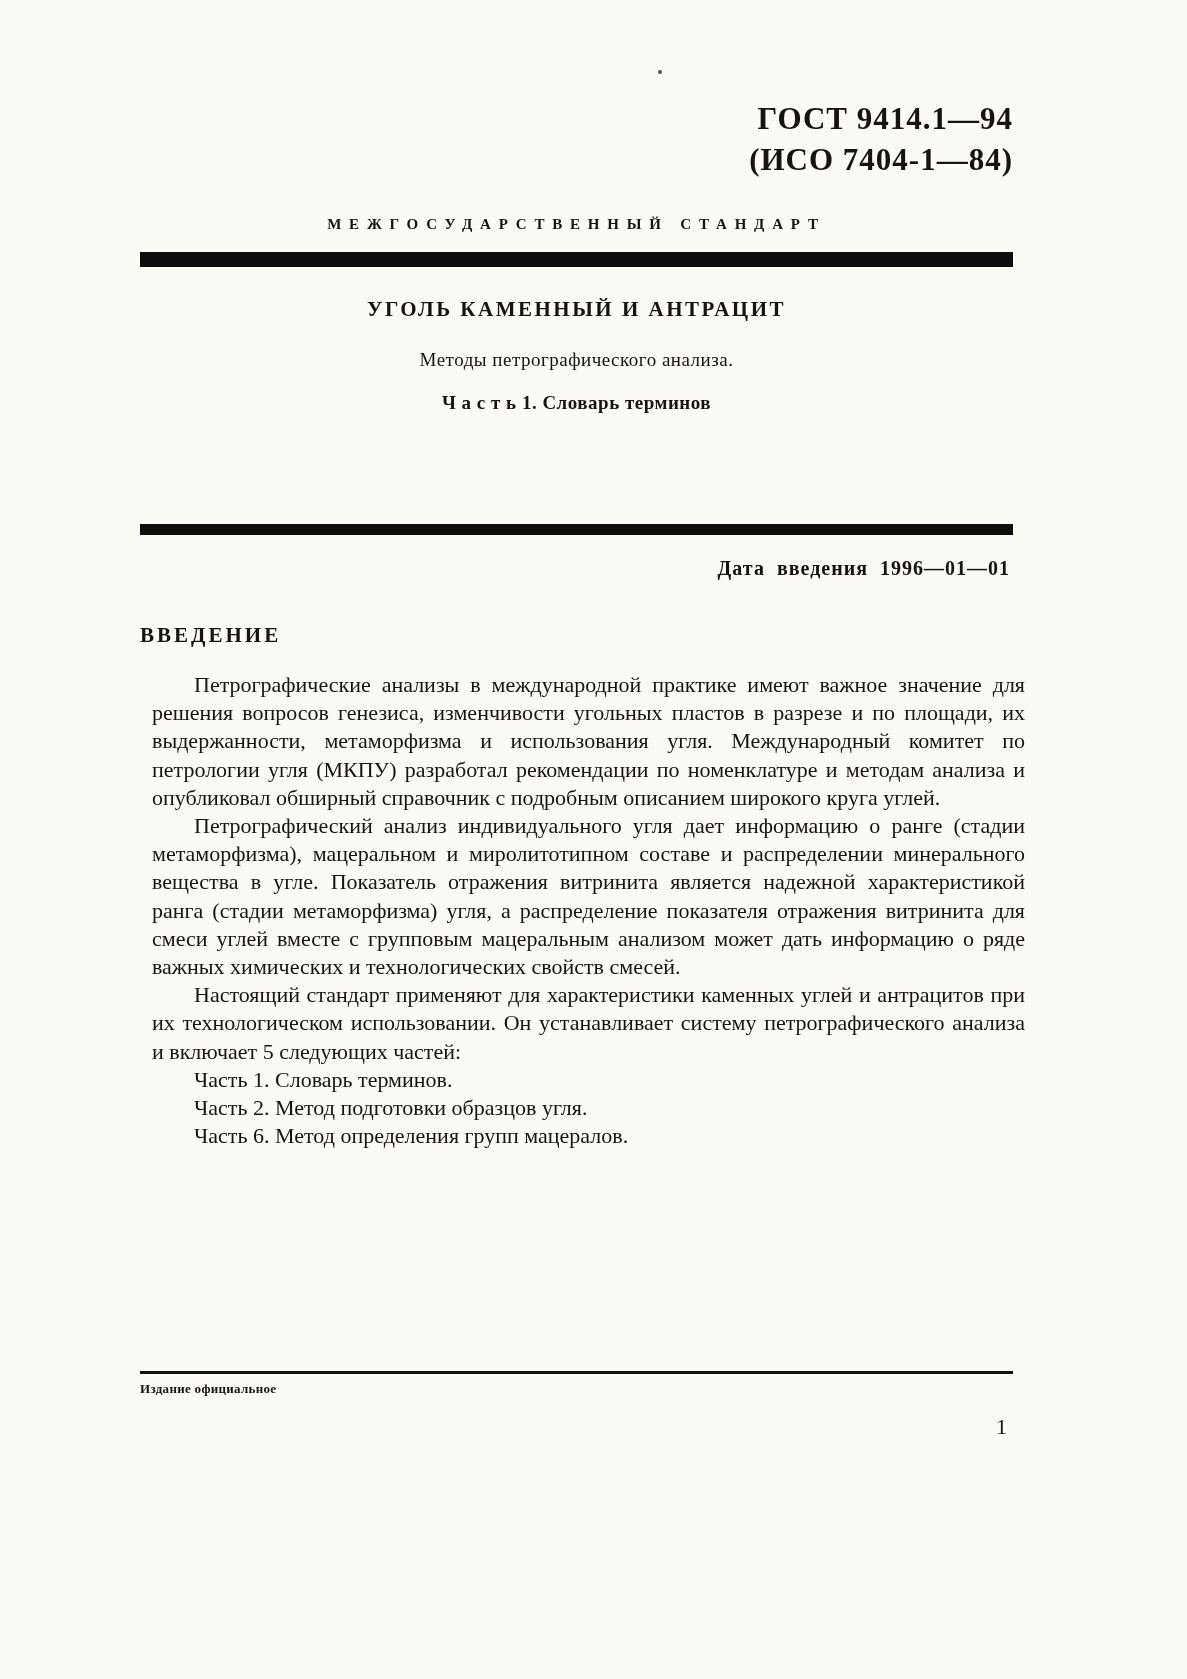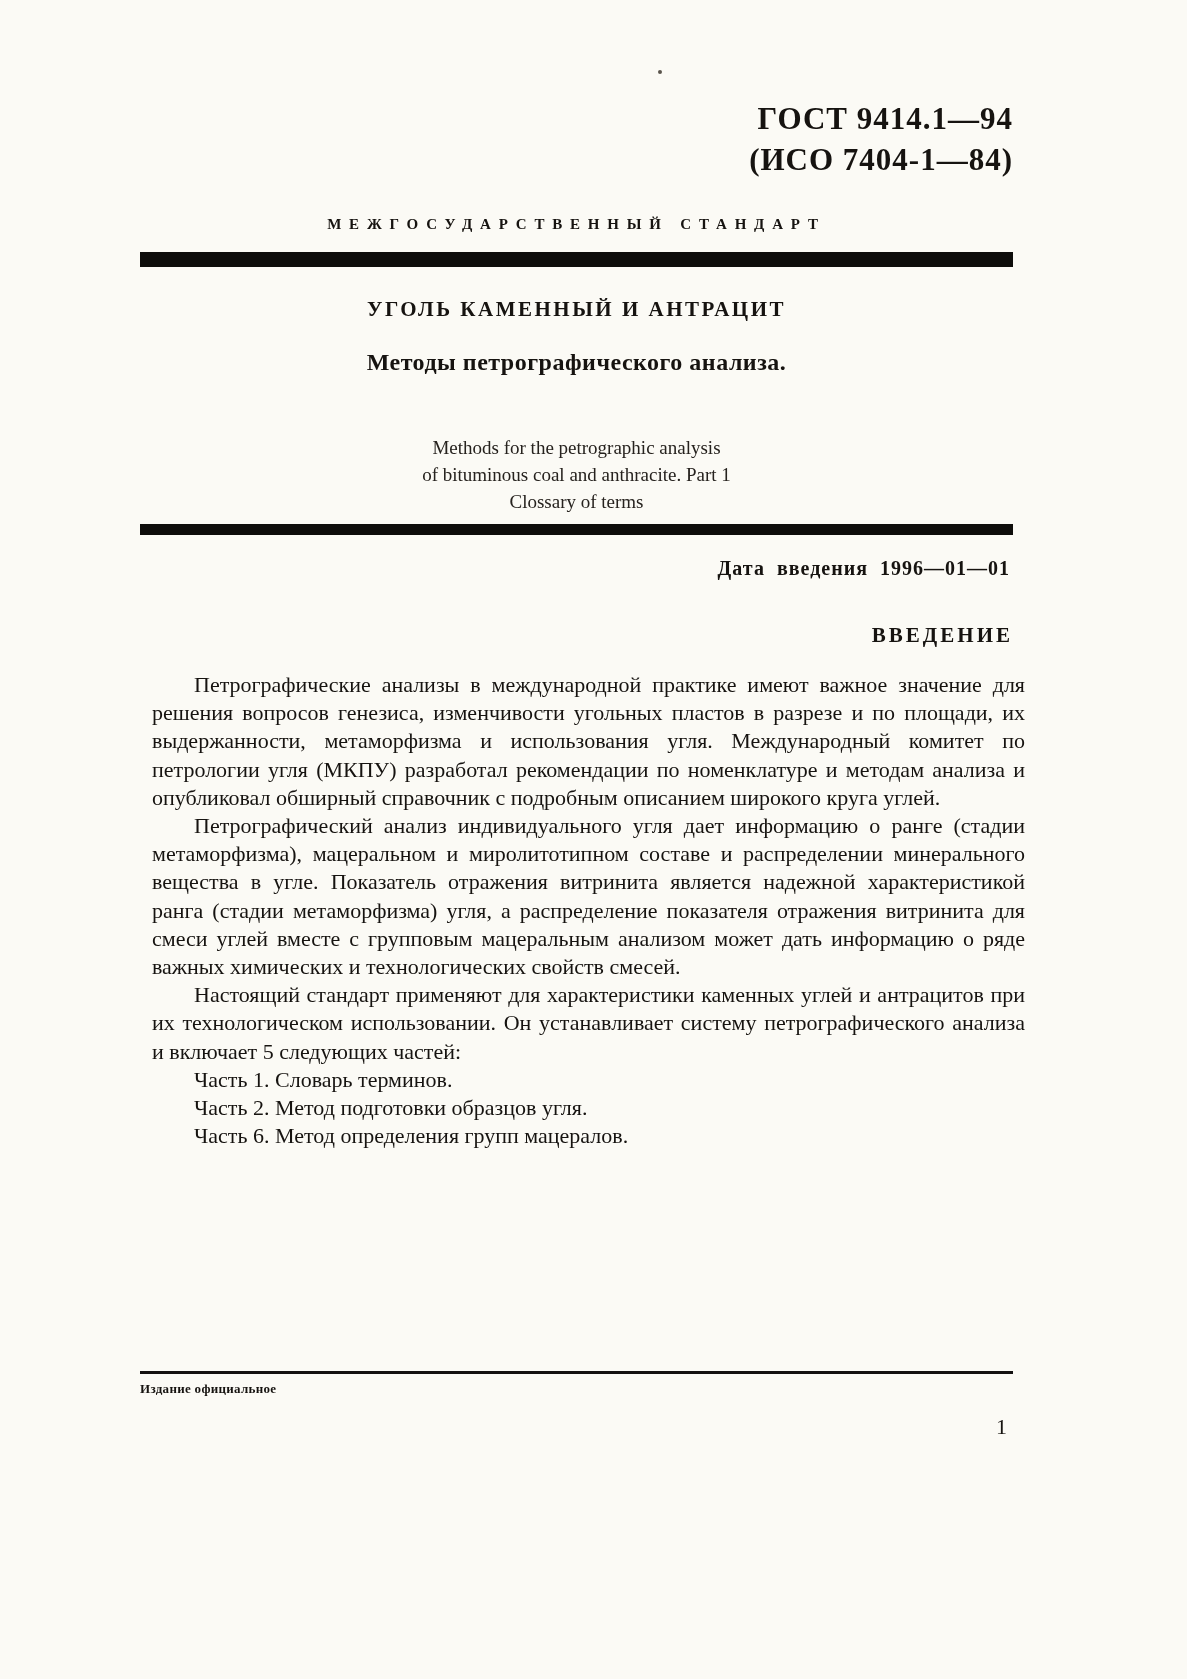--- a/index.html
+++ b/index.html
@@ -60,22 +60,22 @@
     font-weight: bold;
     font-size: 21px;
     letter-spacing: 2.5px;
   }
   .doc-subtitle {
     position: absolute;
     top: 349px;
     left: 0;
     width: 100%;
     text-align: center;
-    font-weight: bold;
-    font-size: 24px;
+    font-weight: normal;
+    font-size: 19px;
     letter-spacing: 0.5px;
   }
   .doc-part {
     position: absolute;
     top: 392px;
     left: 0;
     width: 100%;
     text-align: center;
     font-weight: bold;
     font-size: 19px;
@@ -100,21 +100,21 @@
     font-size: 20px;
     letter-spacing: 1px;
     word-spacing: 6px;
     white-space: nowrap;
   }
   .section-heading {
     position: absolute;
     top: 623px;
     left: 0;
     width: 100%;
-    text-align: right;
+    text-align: left;
     font-weight: bold;
     font-size: 21px;
     letter-spacing: 3px;
   }
   .body-text {
     position: absolute;
     top: 671px;
     left: 12px;
     width: 100%;
     font-size: 22px;
@@ -165,26 +165,22 @@
     </div>
 
     <div class="standard-type">МЕЖГОСУДАРСТВЕННЫЙ СТАНДАРТ</div>
 
     <div class="thick-bar bar-top"></div>
 
     <div class="doc-title">УГОЛЬ КАМЕННЫЙ И АНТРАЦИТ</div>
 
     <div class="doc-subtitle">Методы петрографического анализа.</div>
 
-
-    <div class="title-en">
-      <span>Methods for the petrographic analysis</span>
-      <span>of bituminous coal and anthracite. Part 1</span>
-      <span>Clossary of terms</span>
-    </div>
+    <div class="doc-part">Ч а с т ь  1.   Словарь терминов</div>
+
 
     <div class="thick-bar bar-bottom"></div>
 
     <div class="intro-date">Дата введения 1996—01—01</div>
 
     <div class="section-heading">ВВЕДЕНИЕ</div>
 
     <div class="body-text">
       <p>Петрографические анализы в международной практике имеют важное значение для решения вопросов генезиса, изменчивости угольных пластов в разрезе и по площади, их выдержанности, метаморфизма и использования угля. Международный комитет по петрологии угля (МКПУ) разработал рекомендации по номенклатуре и методам анализа и опубликовал обширный справочник с подробным описанием широкого круга углей.</p>
       <p>Петрографический анализ индивидуального угля дает информацию о ранге (стадии метаморфизма), мацеральном и миролитотипном составе и распределении минерального вещества в угле. Показатель отражения витринита является надежной характеристикой ранга (стадии метаморфизма) угля, а распределение показателя отражения витринита для смеси углей вместе с групповым мацеральным анализом может дать информацию о ряде важных химических и технологических свойств смесей.</p>

